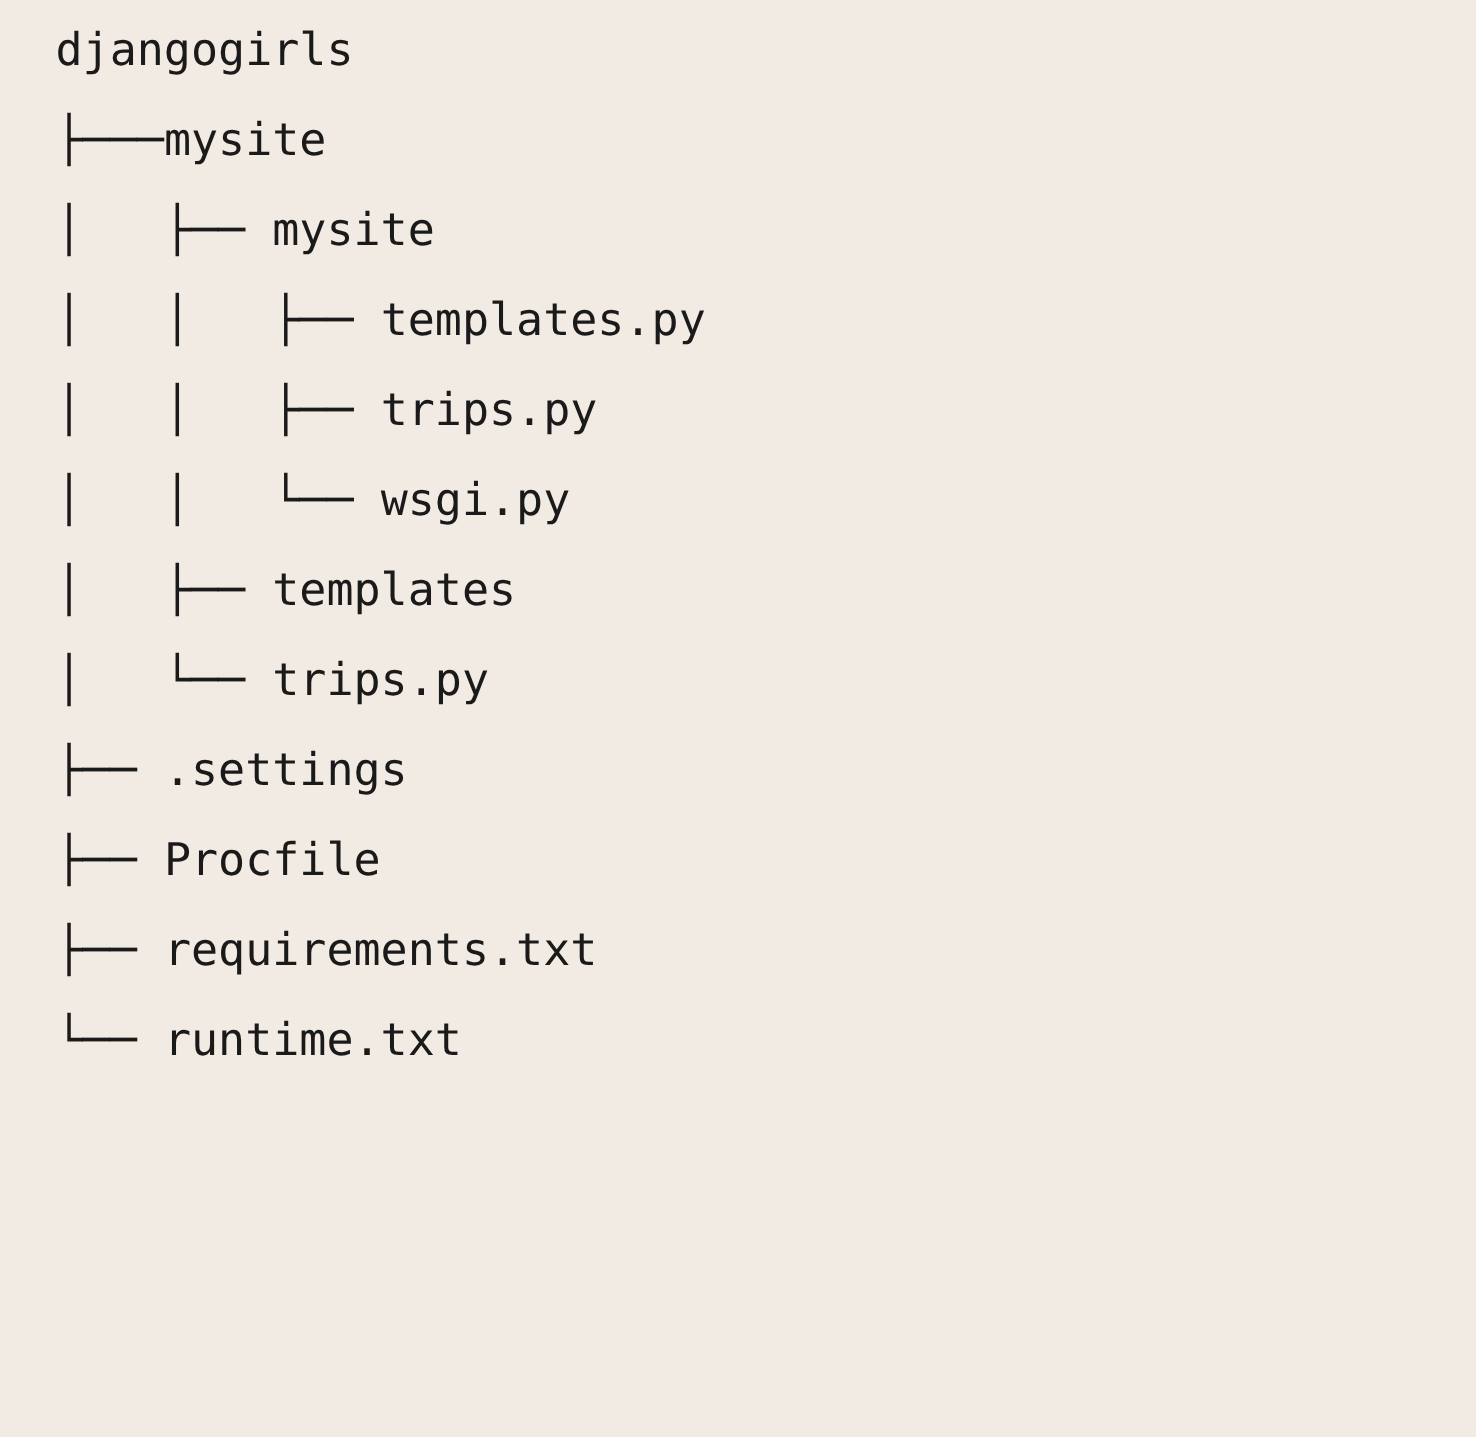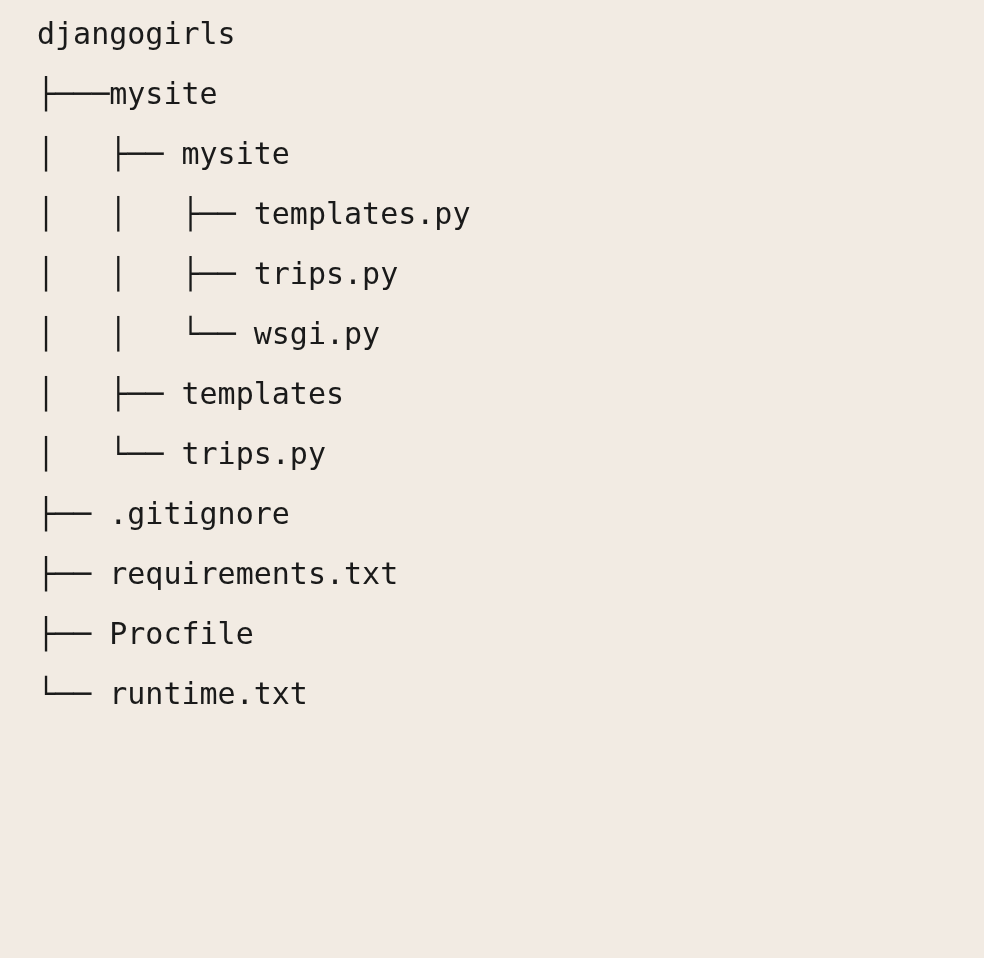--- a/index.html
+++ b/index.html
@@ -42,17 +42,17 @@
 
 <div id="tree-root">
     <div class="tree-line"><span class="prefix"></span><span class="name">djangogirls</span></div>
     <div class="tree-line"><span class="prefix">├───</span><span class="name">mysite</span></div>
     <div class="tree-line"><span class="prefix">│   ├── </span><span class="name">mysite</span></div>
     <div class="tree-line"><span class="prefix">│   │   ├── </span><span class="name">templates.py</span></div>
     <div class="tree-line"><span class="prefix">│   │   ├── </span><span class="name">trips.py</span></div>
     <div class="tree-line"><span class="prefix">│   │   └── </span><span class="name">wsgi.py</span></div>
     <div class="tree-line"><span class="prefix">│   ├── </span><span class="name">templates</span></div>
     <div class="tree-line"><span class="prefix">│   └── </span><span class="name">trips.py</span></div>
-    <div class="tree-line"><span class="prefix">├── </span><span class="name">.gitignore</span></div>
+    <div class="tree-line"><span class="prefix">├── </span><span class="name">.settings</span></div>
+    <div class="tree-line"><span class="prefix">├── </span><span class="name">Procfile</span></div>
     <div class="tree-line"><span class="prefix">├── </span><span class="name">requirements.txt</span></div>
-    <div class="tree-line"><span class="prefix">├── </span><span class="name">Procfile</span></div>
     <div class="tree-line"><span class="prefix">└── </span><span class="name">runtime.txt</span></div>
   </div>
 
 </body></html>

